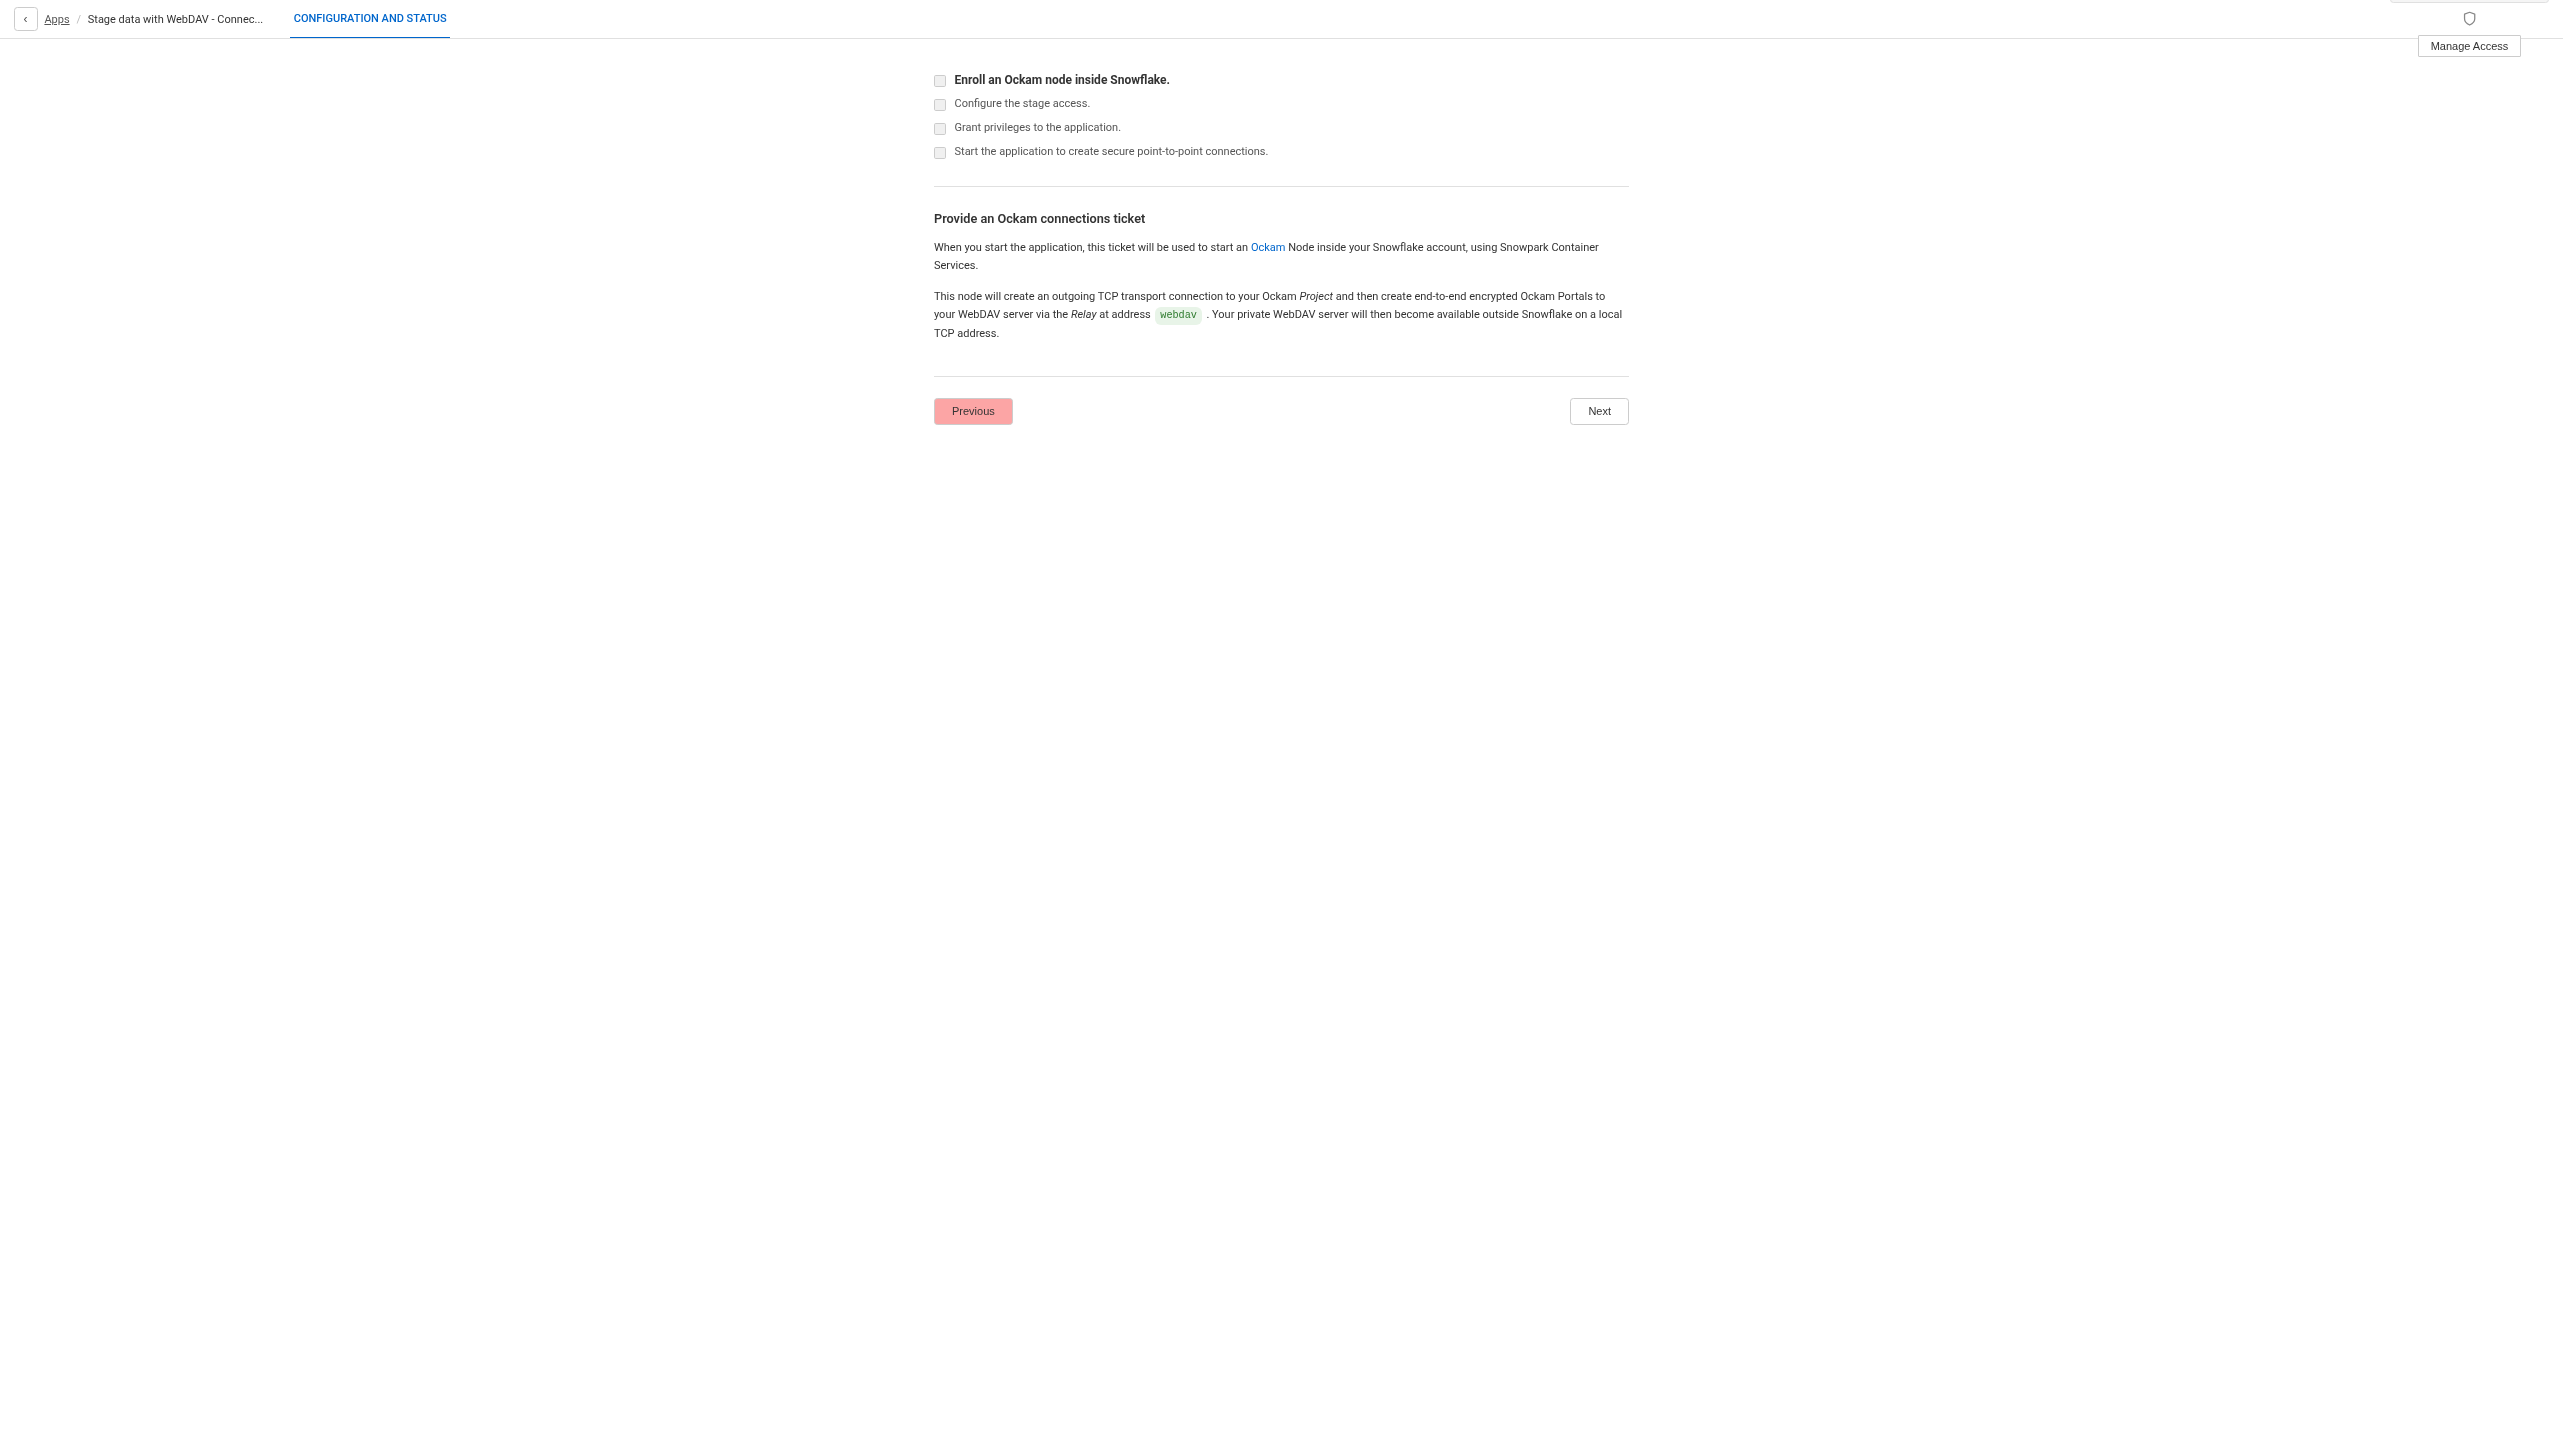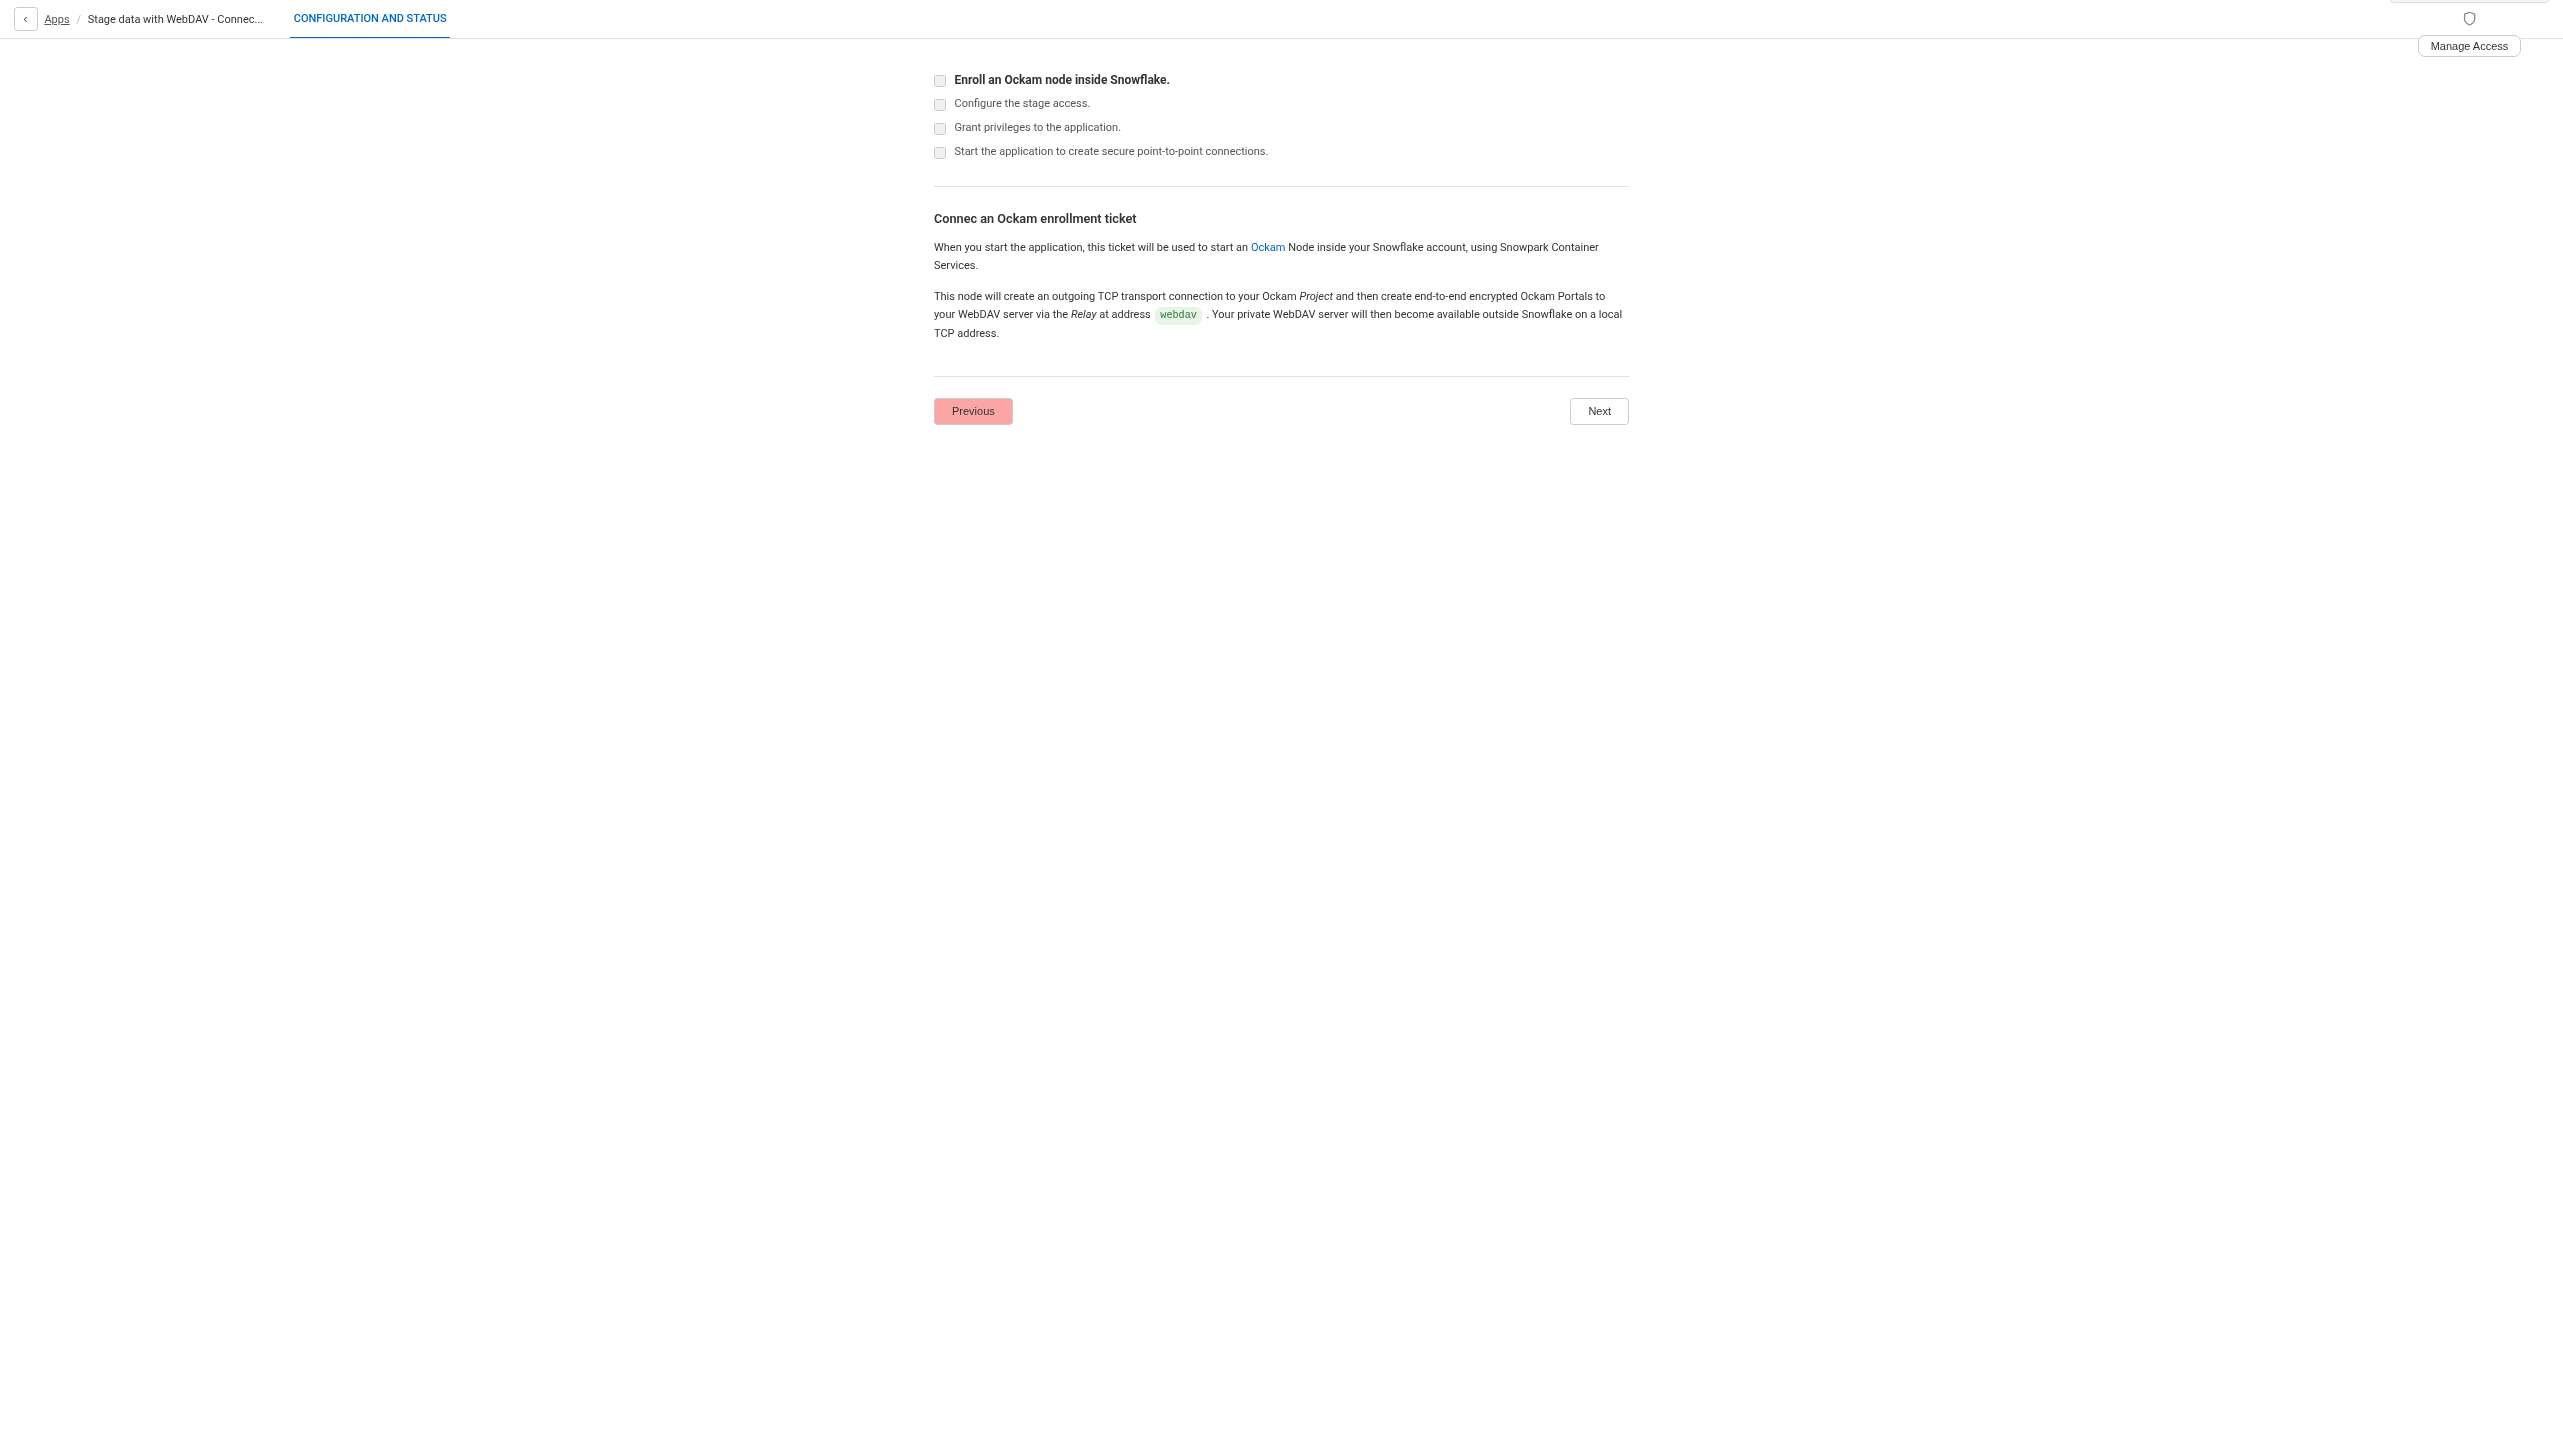--- a/index.html
+++ b/index.html
@@ -116,21 +116,21 @@
       display: flex;
       align-items: center;
       justify-content: center;
       color: #888;
       cursor: pointer;
     }
 
     .manage-access-button {
       background: #fff;
       border: 0.8px solid #ccc;
-      border-radius: 7px;
+      border-radius: 1px;
       padding: 4.2px 12px;
       font-size: 11px;
       cursor: pointer;
       color: #333;
     }
 
     
     .main-content {
       max-width: 729px;
       margin: 0 auto;
@@ -308,21 +308,21 @@
     </div>
     <div class="step-item">
       <div class="step-checkbox"></div>
       <span class="step-text">Start the application to create secure point-to-point connections.</span>
     </div>
   </div>
 
   <hr class="divider">
 
   <div class="enrollment-section">
-    <h2 class="section-title">Connec an Ockam enrollment ticket</h2>
+    <h2 class="section-title">Provide an Ockam connections ticket</h2>
 
 
     <p class="description-text">
       <span>When you start the application, this ticket will be used to start an </span><a class="link">Ockam</a><span> Node inside your Snowflake account, using Snowpark Container Services.</span>
     </p>
 
     <p class="description-text">
       <span>This node will create an outgoing TCP transport connection to your Ockam </span><span class="italic">Project</span><span> and then create end-to-end encrypted Ockam Portals to your WebDAV server via the </span><span class="italic">Relay</span><span> at address </span><span class="code-badge">webdav</span><span> . Your private WebDAV server will then become available outside Snowflake on a local TCP address.</span>
     </p>
   </div>

